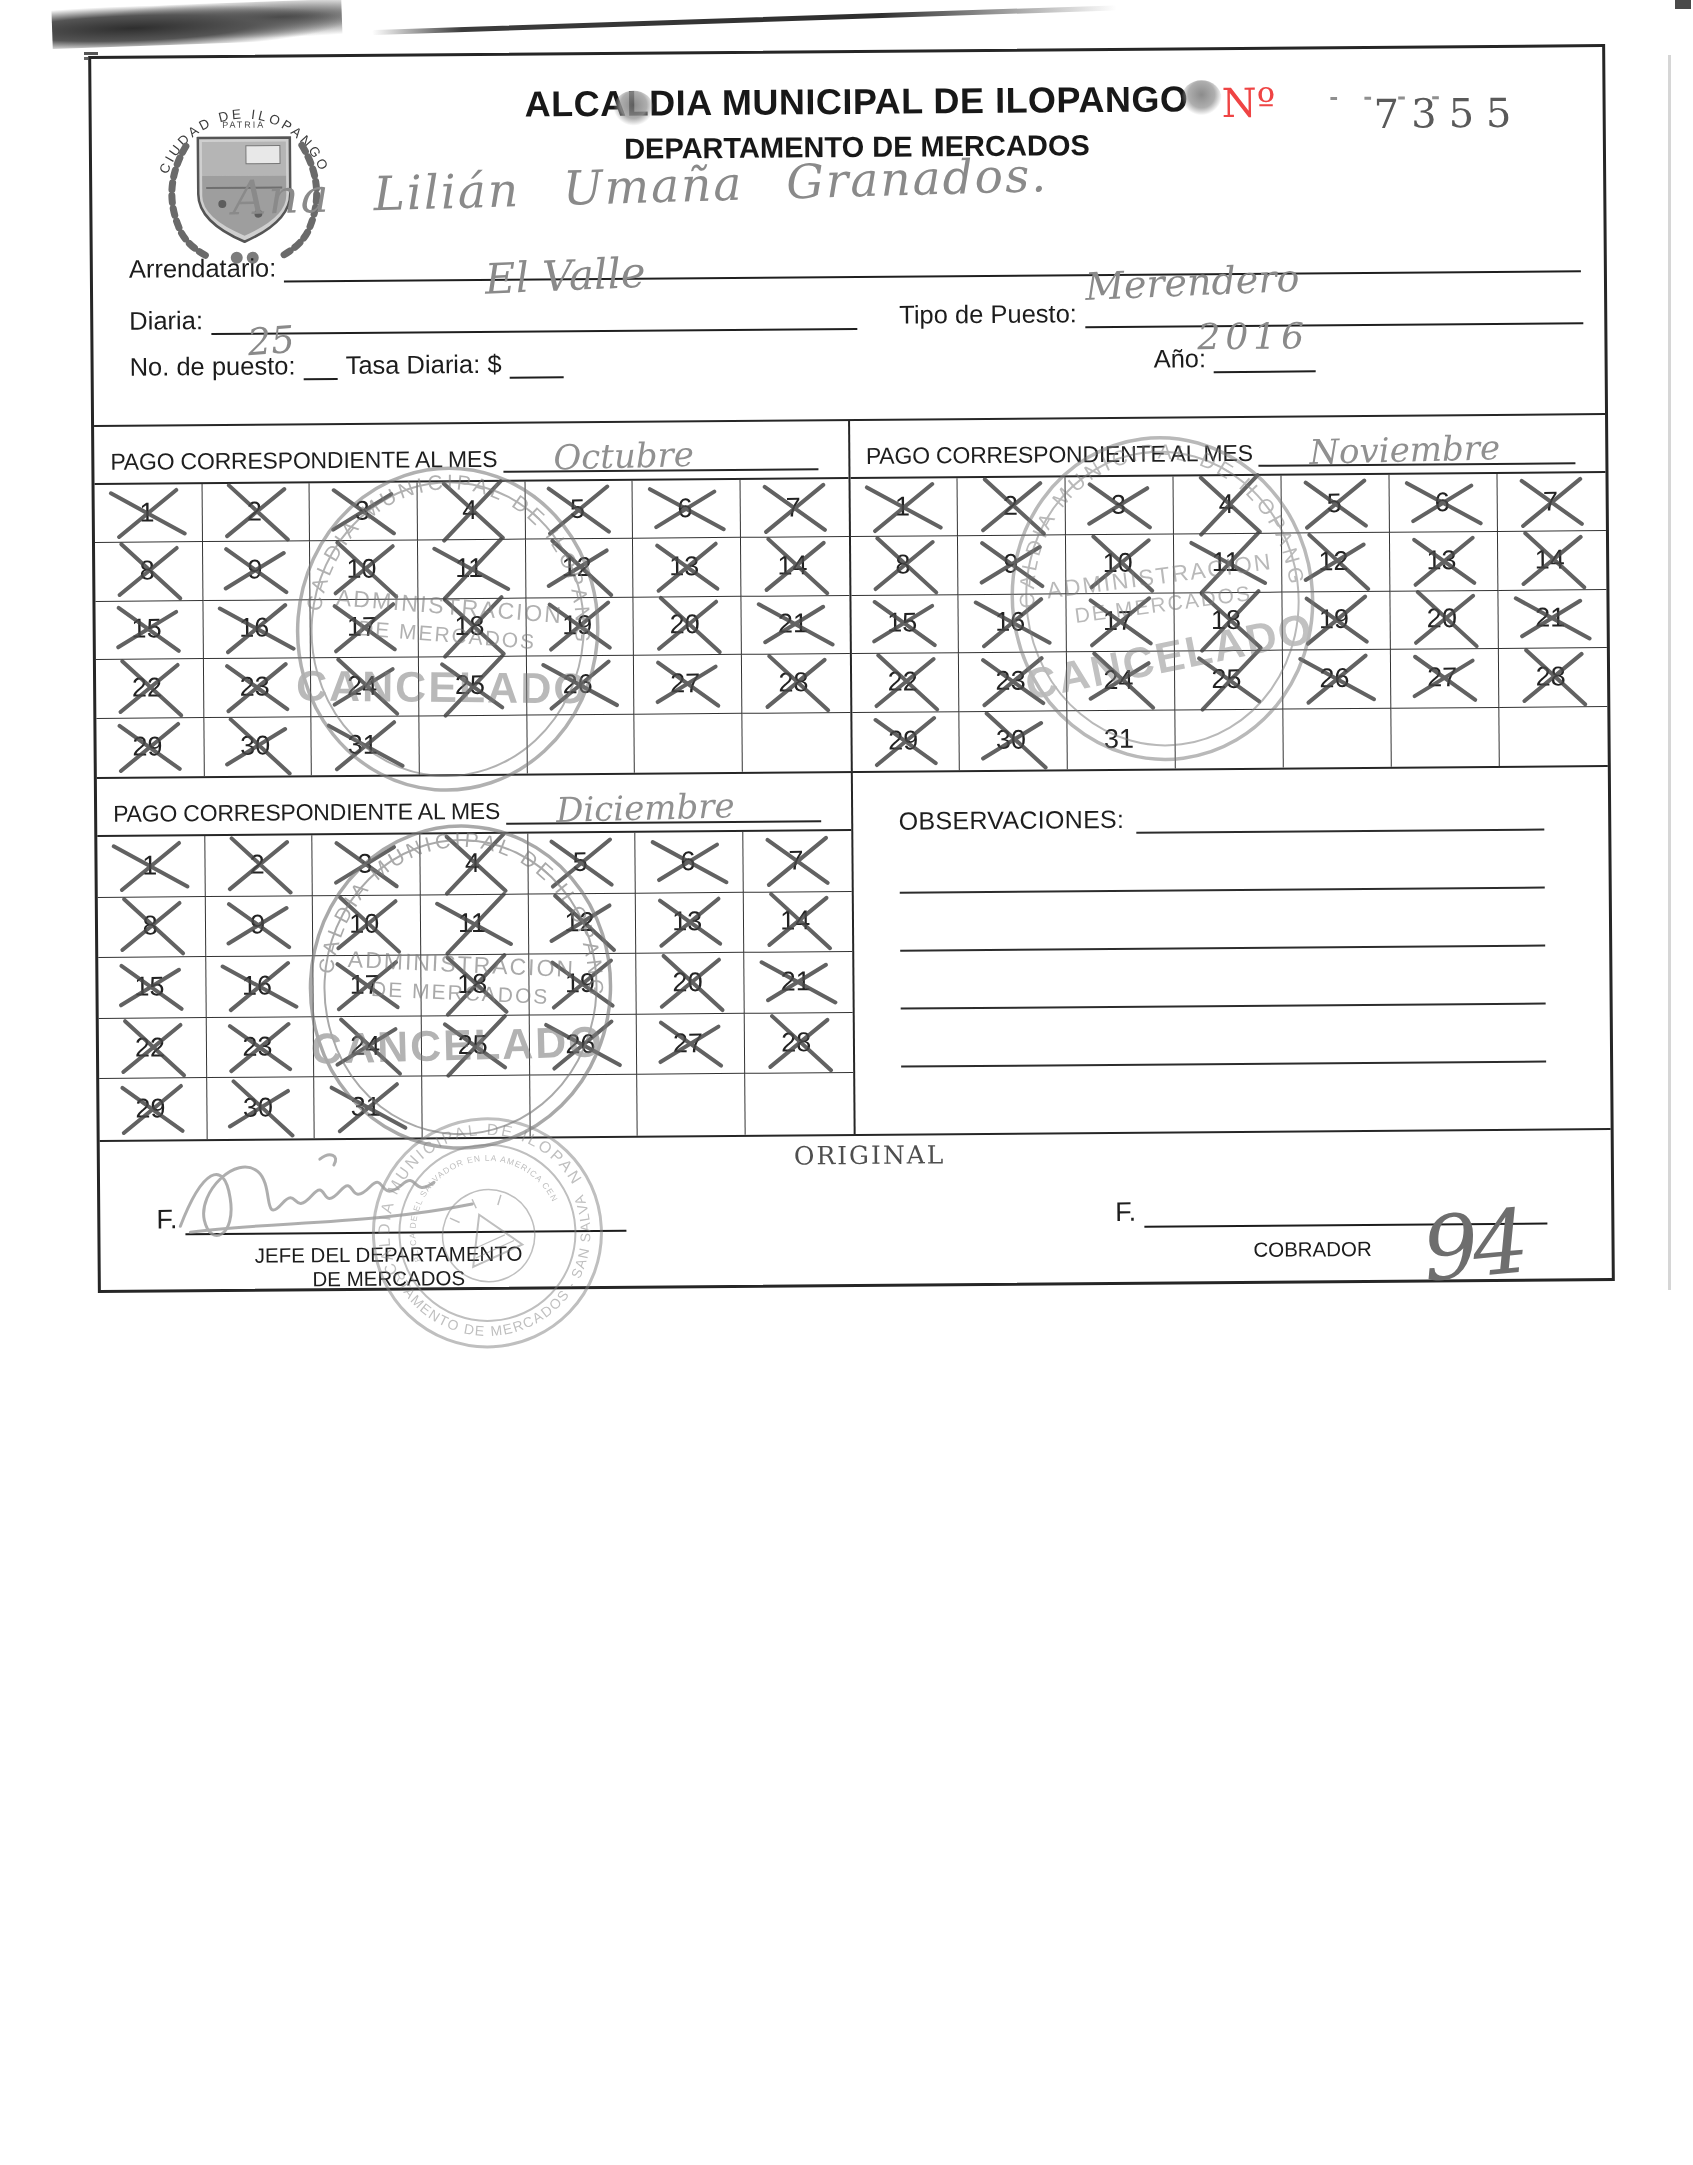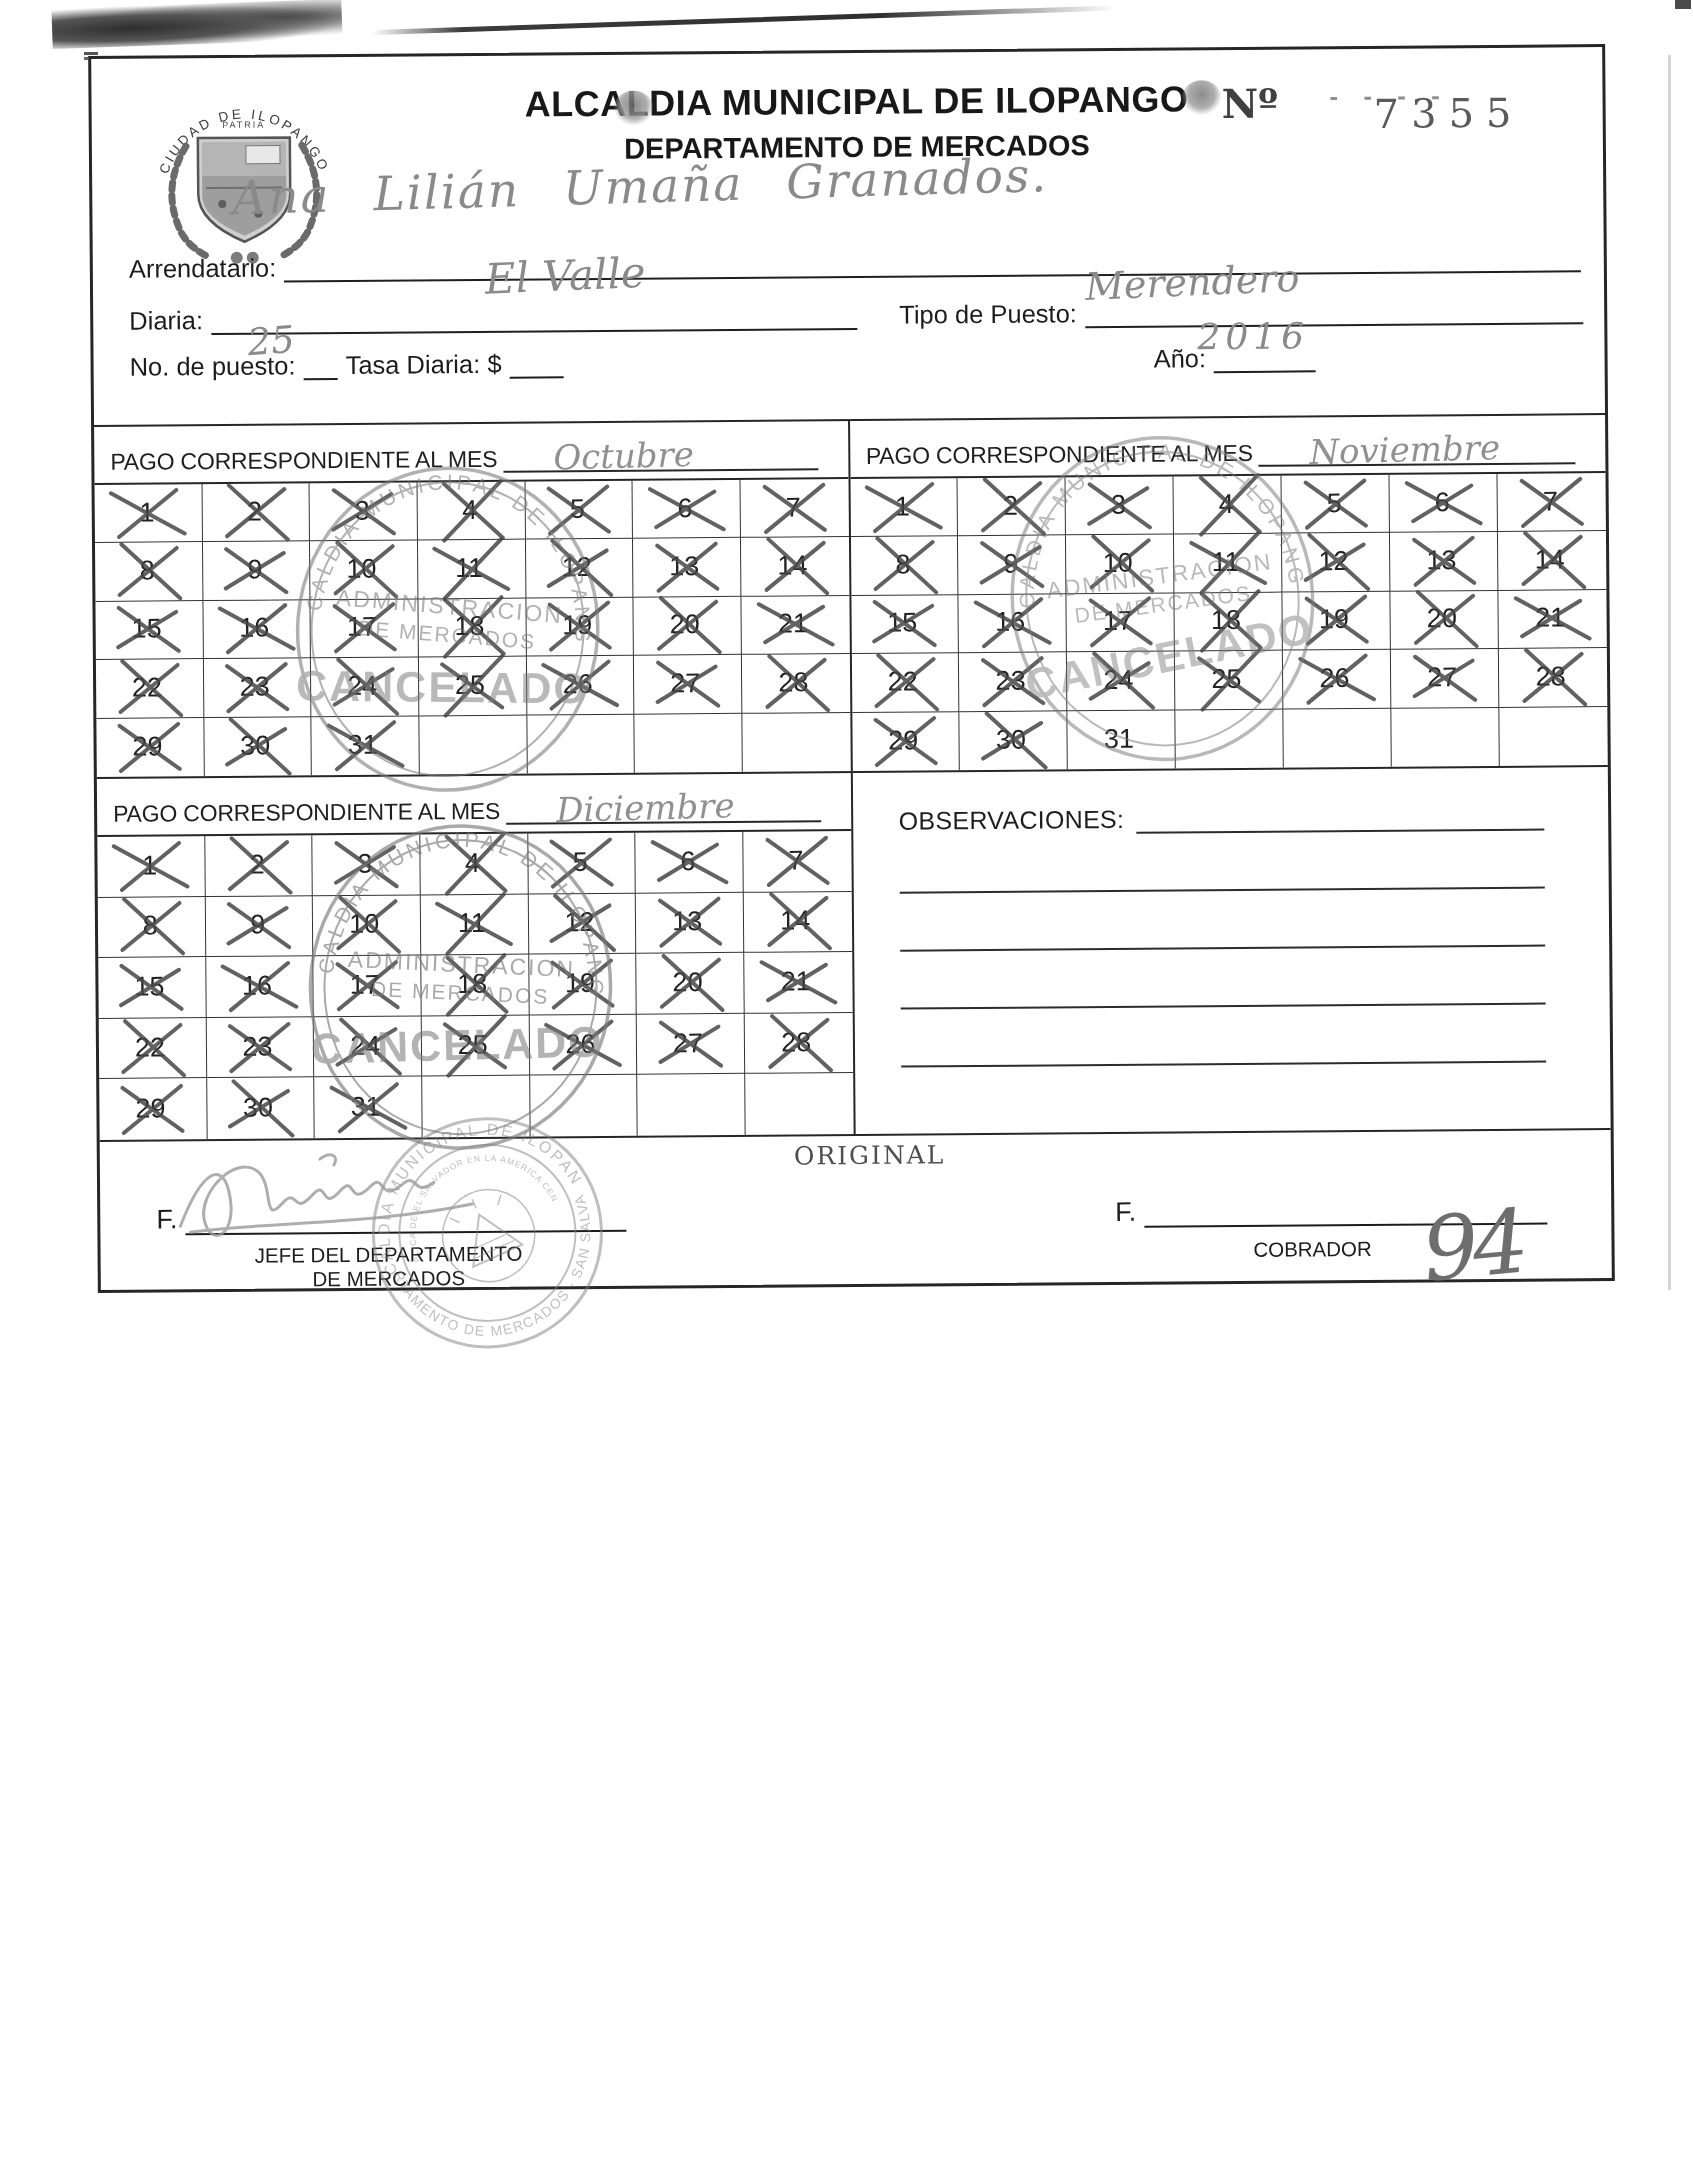--- a/index.html
+++ b/index.html
@@ -22,21 +22,21 @@
   .form{position:absolute;left:93px;top:50px;width:1517px;height:1237px;
         border:3px solid #262626;background:#fff;transform:rotate(-0.45deg);transform-origin:50% 50%;}
 
   
   .title-block{position:absolute;left:370px;top:28px;width:790px;text-align:center;}
   .org{font-size:36px;font-weight:bold;letter-spacing:0.5px;color:#181818;}
   .dept{font-size:29px;font-weight:bold;margin-top:8px;color:#181818;}
   .smudge{position:absolute;width:40px;height:36px;border-radius:50%;
     background:radial-gradient(circle at 50% 40%, #6f6f6f 0%, #9a9a9a 45%, rgba(150,150,150,0) 70%);opacity:.8;}
   .receipt{position:absolute;left:1130px;top:30px;width:360px;}
-  .no-label{font-family:"DejaVu Serif",serif;font-size:40px;font-weight:bold;color:#404040;}
+  .no-label{font-family:"DejaVu Serif",serif;font-size:40px;font-weight:normal;color:#ef4444;}
   .no-dashes{position:absolute;left:108px;top:2px;font-size:26px;letter-spacing:9px;color:#8f8f8f;font-weight:bold;}
   .no-value{position:absolute;left:152px;top:12px;font-family:"DejaVu Serif",serif;font-size:40px;
             letter-spacing:12px;color:#5a5a5a;}
 
   
   .fld{position:absolute;display:flex;align-items:flex-end;}
   .fld-label{font-size:25.5px;white-space:nowrap;color:#1c1c1c;}
   .fld-line{flex:1;border-bottom:2.3px solid #1f1f1f;margin-left:8px;height:8px;}
 
   

